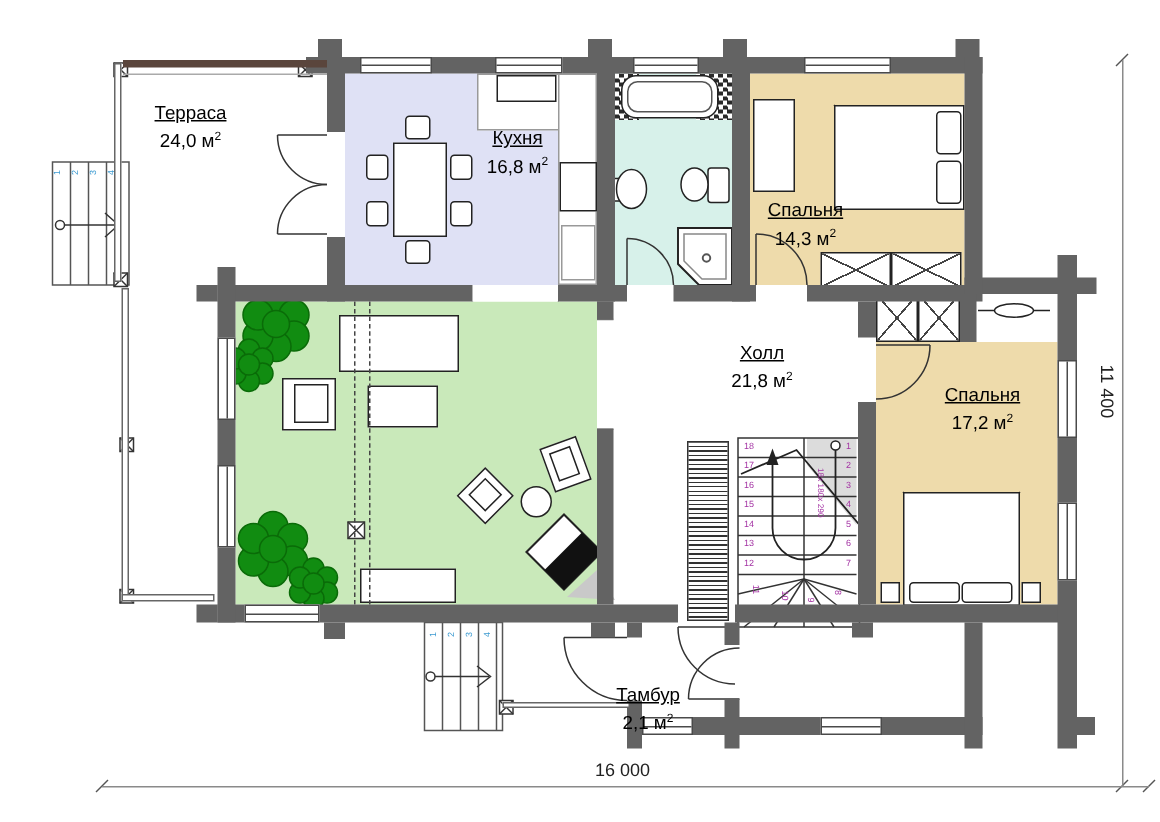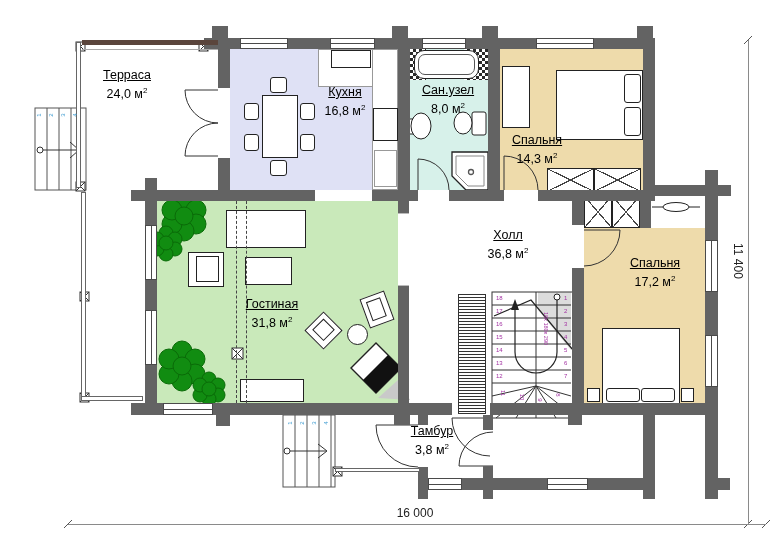--- a/index.html
+++ b/index.html
@@ -401,43 +401,35 @@
   <div class="winh" style="left:547px;top:478px;width:41px;height:12px;"></div>
 
   <div class="room-label" style="left:127px;top:68px;">
     <div class="rname">Терраса</div>
     <div><span>24,0 м</span><sup>2</sup></div>
   </div>
   <div class="room-label" style="left:345px;top:85px;">
     <div class="rname">Кухня</div>
     <div><span>16,8 м</span><sup>2</sup></div>
   </div>
-  <div class="room-label" style="left:448px;top:83px;">
-    <div class="rname">Сан.узел</div>
-    <div><span>8,0 м</span><sup>2</sup></div>
-  </div>
   <div class="room-label" style="left:537px;top:133px;">
     <div class="rname">Спальня</div>
     <div><span>14,3 м</span><sup>2</sup></div>
   </div>
   <div class="room-label" style="left:508px;top:228px;">
     <div class="rname">Холл</div>
-    <div><span>36,8 м</span><sup>2</sup></div>
-  </div>
-  <div class="room-label" style="left:272px;top:297px;">
-    <div class="rname">Гостиная</div>
-    <div><span>31,8 м</span><sup>2</sup></div>
+    <div><span>21,8 м</span><sup>2</sup></div>
   </div>
   <div class="room-label" style="left:655px;top:256px;">
     <div class="rname">Спальня</div>
     <div><span>17,2 м</span><sup>2</sup></div>
   </div>
-  <div class="room-label" style="left:432px;top:424px;">
+  <div class="room-label" style="left:432px;top:456px;">
     <div class="rname">Тамбур</div>
-    <div><span>3,8 м</span><sup>2</sup></div>
+    <div><span>2,1 м</span><sup>2</sup></div>
   </div>
 
   <span class="sn" style="left:496px;top:295px;">18</span>
   <span class="sn" style="left:496px;top:308px;">17</span>
   <span class="sn" style="left:496px;top:321px;">16</span>
   <span class="sn" style="left:496px;top:334px;">15</span>
   <span class="sn" style="left:496px;top:347px;">14</span>
   <span class="sn" style="left:496px;top:360px;">13</span>
   <span class="sn" style="left:496px;top:373px;">12</span>
   <span class="sn rot90" style="left:500px;top:390px;">11</span>

